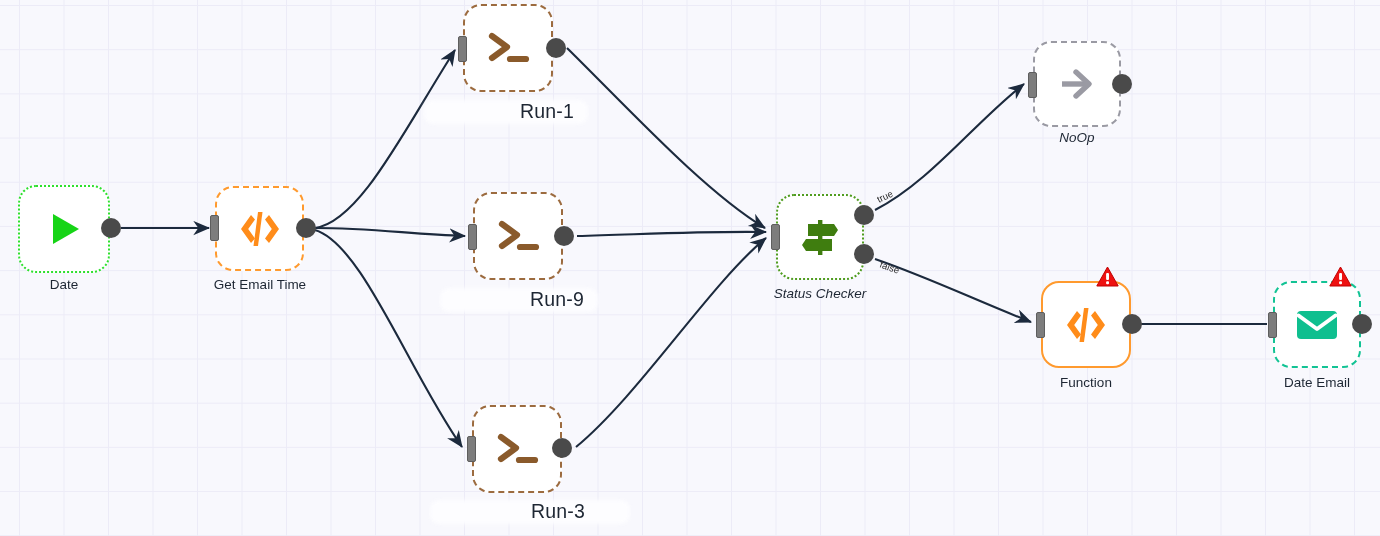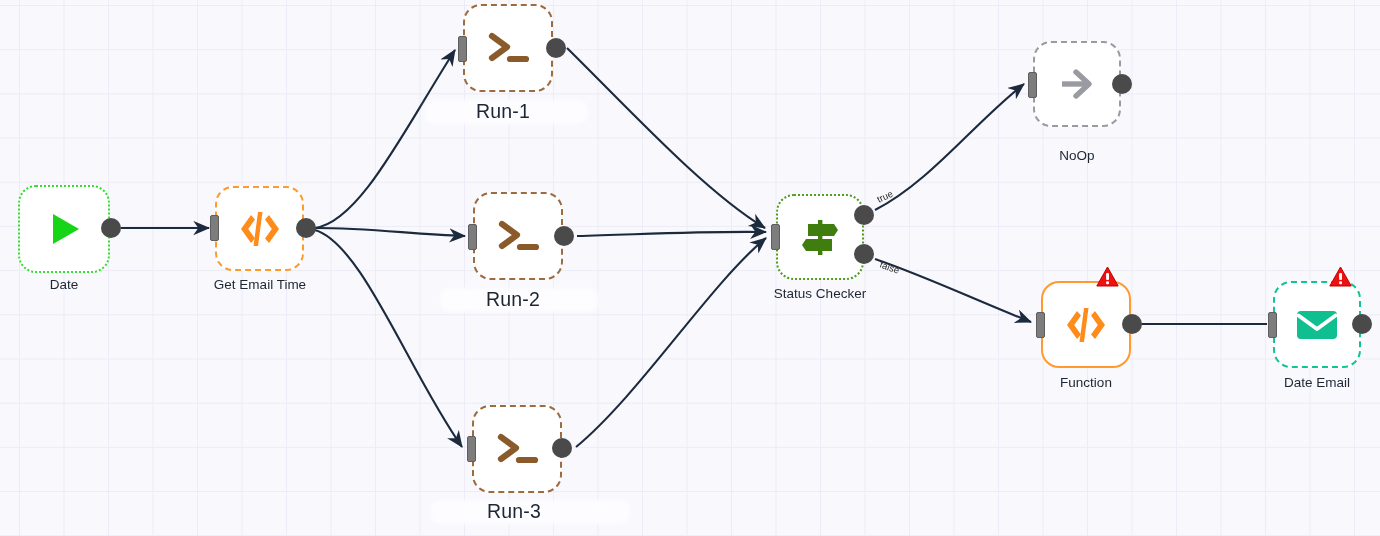--- a/index.html
+++ b/index.html
@@ -55,21 +55,21 @@
     position: absolute;
     left: 50%;
     transform: translateX(-50%);
     white-space: nowrap;
     color: #1d2633;
     font-family: "Liberation Sans", sans-serif;
     font-size: 13.5px;
     line-height: 16px;
     text-align: center;
   }
-  .node-label.big { font-size: 19.5px; letter-spacing: .2px; }
+  .node-label.big { font-size: 19.5px; letter-spacing: .2px; margin-left: 44px; }
   
   .label-smudge {
     position: absolute;
     background: #fdfdff;
     border-radius: 9px;
     filter: blur(2.2px);
     z-index: 0;
   }
   .node-label.big span { position: relative; z-index: 1; }
 
@@ -166,21 +166,21 @@
 
   <div class="node dashed" style="left:473px; top:192px; width:90px; height:88px; border-color:#9c6b3f;">
     <svg class="node-icon" width="52" height="44" viewBox="0 0 52 44">
       <path class="ic-term" d="M10,10 L25,21 L10,32" fill="none" stroke-width="6.2" stroke-linecap="round" stroke-linejoin="round"></path>
       <path class="ic-term" d="M28,33 L44,33" fill="none" stroke-width="6.2" stroke-linecap="round"></path>
     </svg>
   </div>
   <div class="port-in" style="left:468px; top:224px;"></div>
   <div class="port-out" style="left:554px; top:226px;"></div>
   <div class="label-smudge" style="left:440px; top:288px; width:158px; height:24px;"></div>
-  <div class="node-label big" style="left:513px; top:291px;"><span>Run-2</span></div>
+  <div class="node-label big" style="left:513px; top:291px;"><span>Run-9</span></div>
 
   <div class="node dashed" style="left:472px; top:405px; width:90px; height:88px; border-color:#9c6b3f;">
     <svg class="node-icon" width="52" height="44" viewBox="0 0 52 44">
       <path class="ic-term" d="M10,10 L25,21 L10,32" fill="none" stroke-width="6.2" stroke-linecap="round" stroke-linejoin="round"></path>
       <path class="ic-term" d="M28,33 L44,33" fill="none" stroke-width="6.2" stroke-linecap="round"></path>
     </svg>
   </div>
   <div class="port-in" style="left:467px; top:436px;"></div>
   <div class="port-out" style="left:552px; top:438px;"></div>
   <div class="label-smudge" style="left:430px; top:500px; width:200px; height:24px;"></div>
@@ -189,31 +189,31 @@
   <div class="node dotted" style="left:776px; top:194px; width:88px; height:86px; border-color:#4f9c1f;">
     <svg class="node-icon" width="48" height="46" viewBox="0 0 48 46">
       <rect class="ic-switch" x="22" y="6" width="4.4" height="35"></rect>
       <path class="ic-switch" d="M12,10 L38,10 L42,16 L38,22 L12,22 Z"></path>
       <path class="ic-switch" d="M36,25 L10,25 L6,31 L10,37 L36,37 Z"></path>
     </svg>
   </div>
   <div class="port-in" style="left:771px; top:224px;"></div>
   <div class="port-out" style="left:854px; top:205px;"></div>
   <div class="port-out" style="left:854px; top:244px;"></div>
-  <div class="node-label" style="left:820px; top:286px;">Status Checker</div>
+  <div class="node-label" style="left:820px; top:286px;font-style:italic;">Status Checker</div>
 
   <div class="node dashed" style="left:1033px; top:41px; width:88px; height:86px; border-color:#9a9aa3;">
     <svg class="node-icon" width="46" height="42" viewBox="0 0 46 42">
       <path class="ic-arrow" d="M8,21 L34,21" fill="none" stroke-width="5.4" stroke-linecap="butt"></path>
       <path class="ic-arrow" d="M22,9 L35,21 L22,33" fill="none" stroke-width="5.4" stroke-linecap="round" stroke-linejoin="round"></path>
     </svg>
   </div>
   <div class="port-in" style="left:1028px; top:72px;"></div>
   <div class="port-out" style="left:1112px; top:74px;"></div>
-  <div class="node-label" style="left:1077px; top:148px;">NoOp</div>
+  <div class="node-label" style="left:1077px; top:130px;font-style:italic;">NoOp</div>
 
   <div class="node solid" style="left:1041px; top:281px; width:90px; height:87px; border-color:#ff9a2e;">
     <svg class="node-icon" width="50" height="44" viewBox="0 0 50 44">
       <path class="ic-code" d="M16,8 L6,22 L16,36 L20,31.5 L13.2,22 L20,12.5 Z"></path>
       <path class="ic-code" d="M34,8 L44,22 L34,36 L30,31.5 L36.8,22 L30,12.5 Z"></path>
       <path class="ic-code" d="M27.5,5 L23,5 L18.5,39 L23,39 Z"></path>
     </svg>
   </div>
   <svg class="warn-badge" style="left:1096px; top:266px;" viewBox="0 0 23 21">
     <path d="M11.5,1 L22.2,20 L0.8,20 Z" fill="#ee1111" stroke="#c00000" stroke-width="1"></path>

